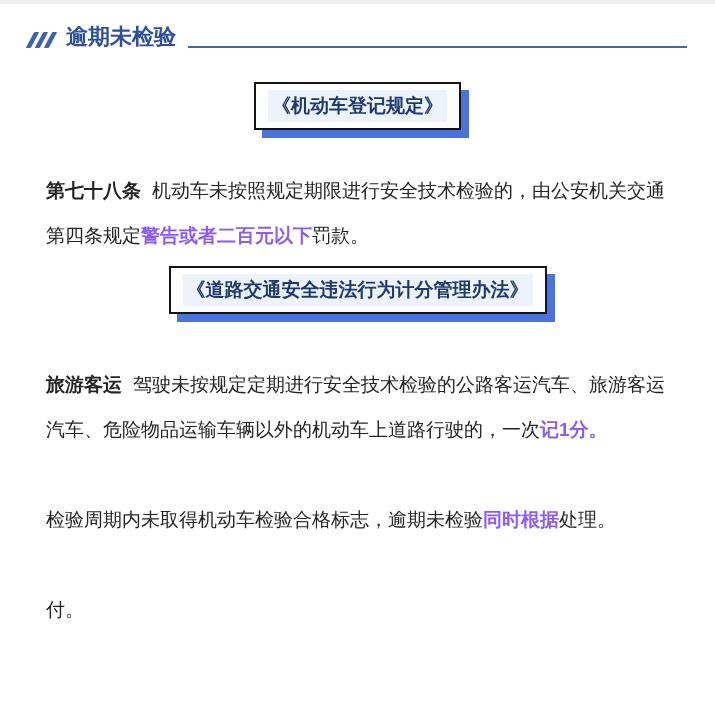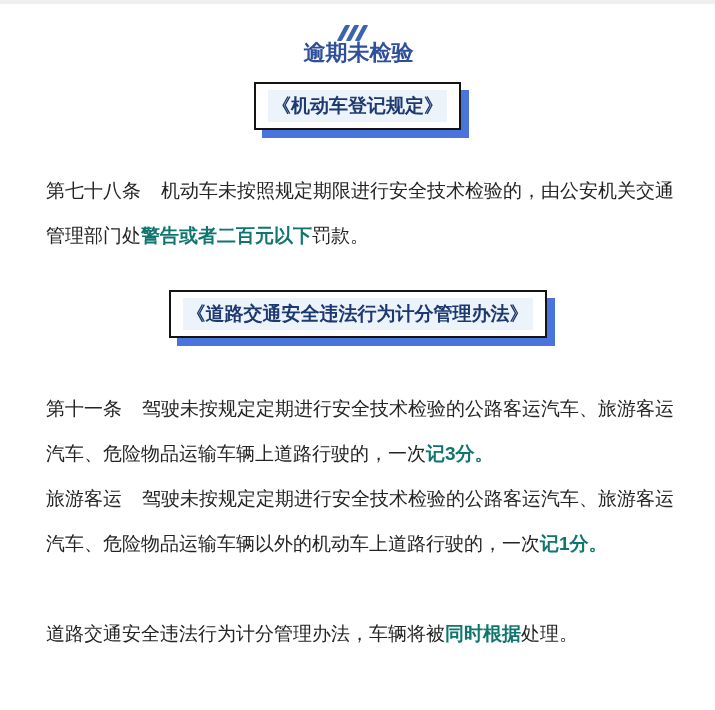--- a/index.html
+++ b/index.html
@@ -15,21 +15,20 @@
     width: 100%;
     height: 4px;
     background: #eeeeee;
   }
   
   .header {
     display: flex;
     align-items: center;
     margin: 18px 28px 0 30px;
     height: 30px;
-    flex-direction: column;
   }
   .slashes {
     display: inline-flex;
     align-items: center;
     margin-right: 9px;
     transform: translateY(3px);
   }
   .slashes i {
     display: inline-block;
     width: 5px;
@@ -48,21 +47,21 @@
   .header-line {
     flex: 1;
     border-top: 2px solid #3a69ae;
     margin-left: 12px;
     align-self: flex-end;
     margin-bottom: 4px;
   }
   
   .badge-row { text-align: center; }
   .badge-row.first  { margin-top: 30px; }
-  .badge-row.second { margin-top: 32px; }
+  .badge-row.second { margin-top: 8px; }
   .badge {
     display: inline-block;
     background: #ffffff;
     border: 2px solid #141414;
     box-shadow: 8px 8px 0 #4a73dc;
     padding: 6px 12px;
   }
   .badge-text {
     display: inline-block;
     background: #edf3fa;
@@ -76,22 +75,22 @@
   .body-text {
     margin: 0 28px 0 46px;
     font-size: 19px;
     line-height: 45px;
     color: #242424;
   }
   .body-text.first-block { margin-top: 38px; }
   .body-text.second-block { margin-top: 48px; }
   p.para { margin: 0; white-space: nowrap; }
   p.para.indent { text-indent: 38px; }
-  .term { font-weight: normal; margin-right: 20px; }
-  .red { color: #0f766e; font-weight: bold; }
+  .term { font-weight: bold; margin-right: 11px; }
+  .red { color: #8b5cf6; font-weight: bold; }
 </style>
 </head>
 <body>
 
 <div class="page">
 
   <div class="top-strip"></div>
 
   <div class="header">
     <span class="slashes">
@@ -103,29 +102,28 @@
     <span class="header-line"></span>
   </div>
 
   <div class="badge-row first">
     <div class="badge">
       <span class="badge-text">《机动车登记规定》</span>
     </div>
   </div>
 
   <div class="body-text first-block">
-    <p class="para"><span class="term">第七十八条</span><span>机动车未按照规定期限进行安全技术检验的，由公安机关交通</span><br><span>管理部门处</span><span class="red">警告或者二百元以下</span><span>罚款。</span></p>
+    <p class="para"><span class="term">第七十八条</span><span>机动车未按照规定期限进行安全技术检验的，由公安机关交通</span><br><span>第四条规定</span><span class="red">警告或者二百元以下</span><span>罚款。</span></p>
   </div>
 
   <div class="badge-row second">
     <div class="badge">
       <span class="badge-text">《道路交通安全违法行为计分管理办法》</span>
     </div>
   </div>
 
   <div class="body-text second-block">
-    <p class="para"><span class="term">第十一条</span><span>驾驶未按规定定期进行安全技术检验的公路客运汽车、旅游客运</span><br><span>汽车、危险物品运输车辆上道路行驶的，一次</span><span class="red">记3分。</span></p>
     <p class="para"><span class="term">旅游客运</span><span>驾驶未按规定定期进行安全技术检验的公路客运汽车、旅游客运</span><br><span>汽车、危险物品运输车辆以外的机动车上道路行驶的，一次</span><span class="red">记1分。</span></p>
-    <p class="para indent"><br><span>道路交通安全违法行为计分管理办法，车辆将被</span><span class="red">同时根据</span><span>处理。</span></p>
+    <p class="para indent"><br><span>检验周期内未取得机动车检验合格标志，逾期未检验</span><span class="red">同时根据</span><span>处理。</span></p>
     <p class="para indent"><br><span>付。</span></p>
   </div>
 
 </div>
 
 </body></html>

